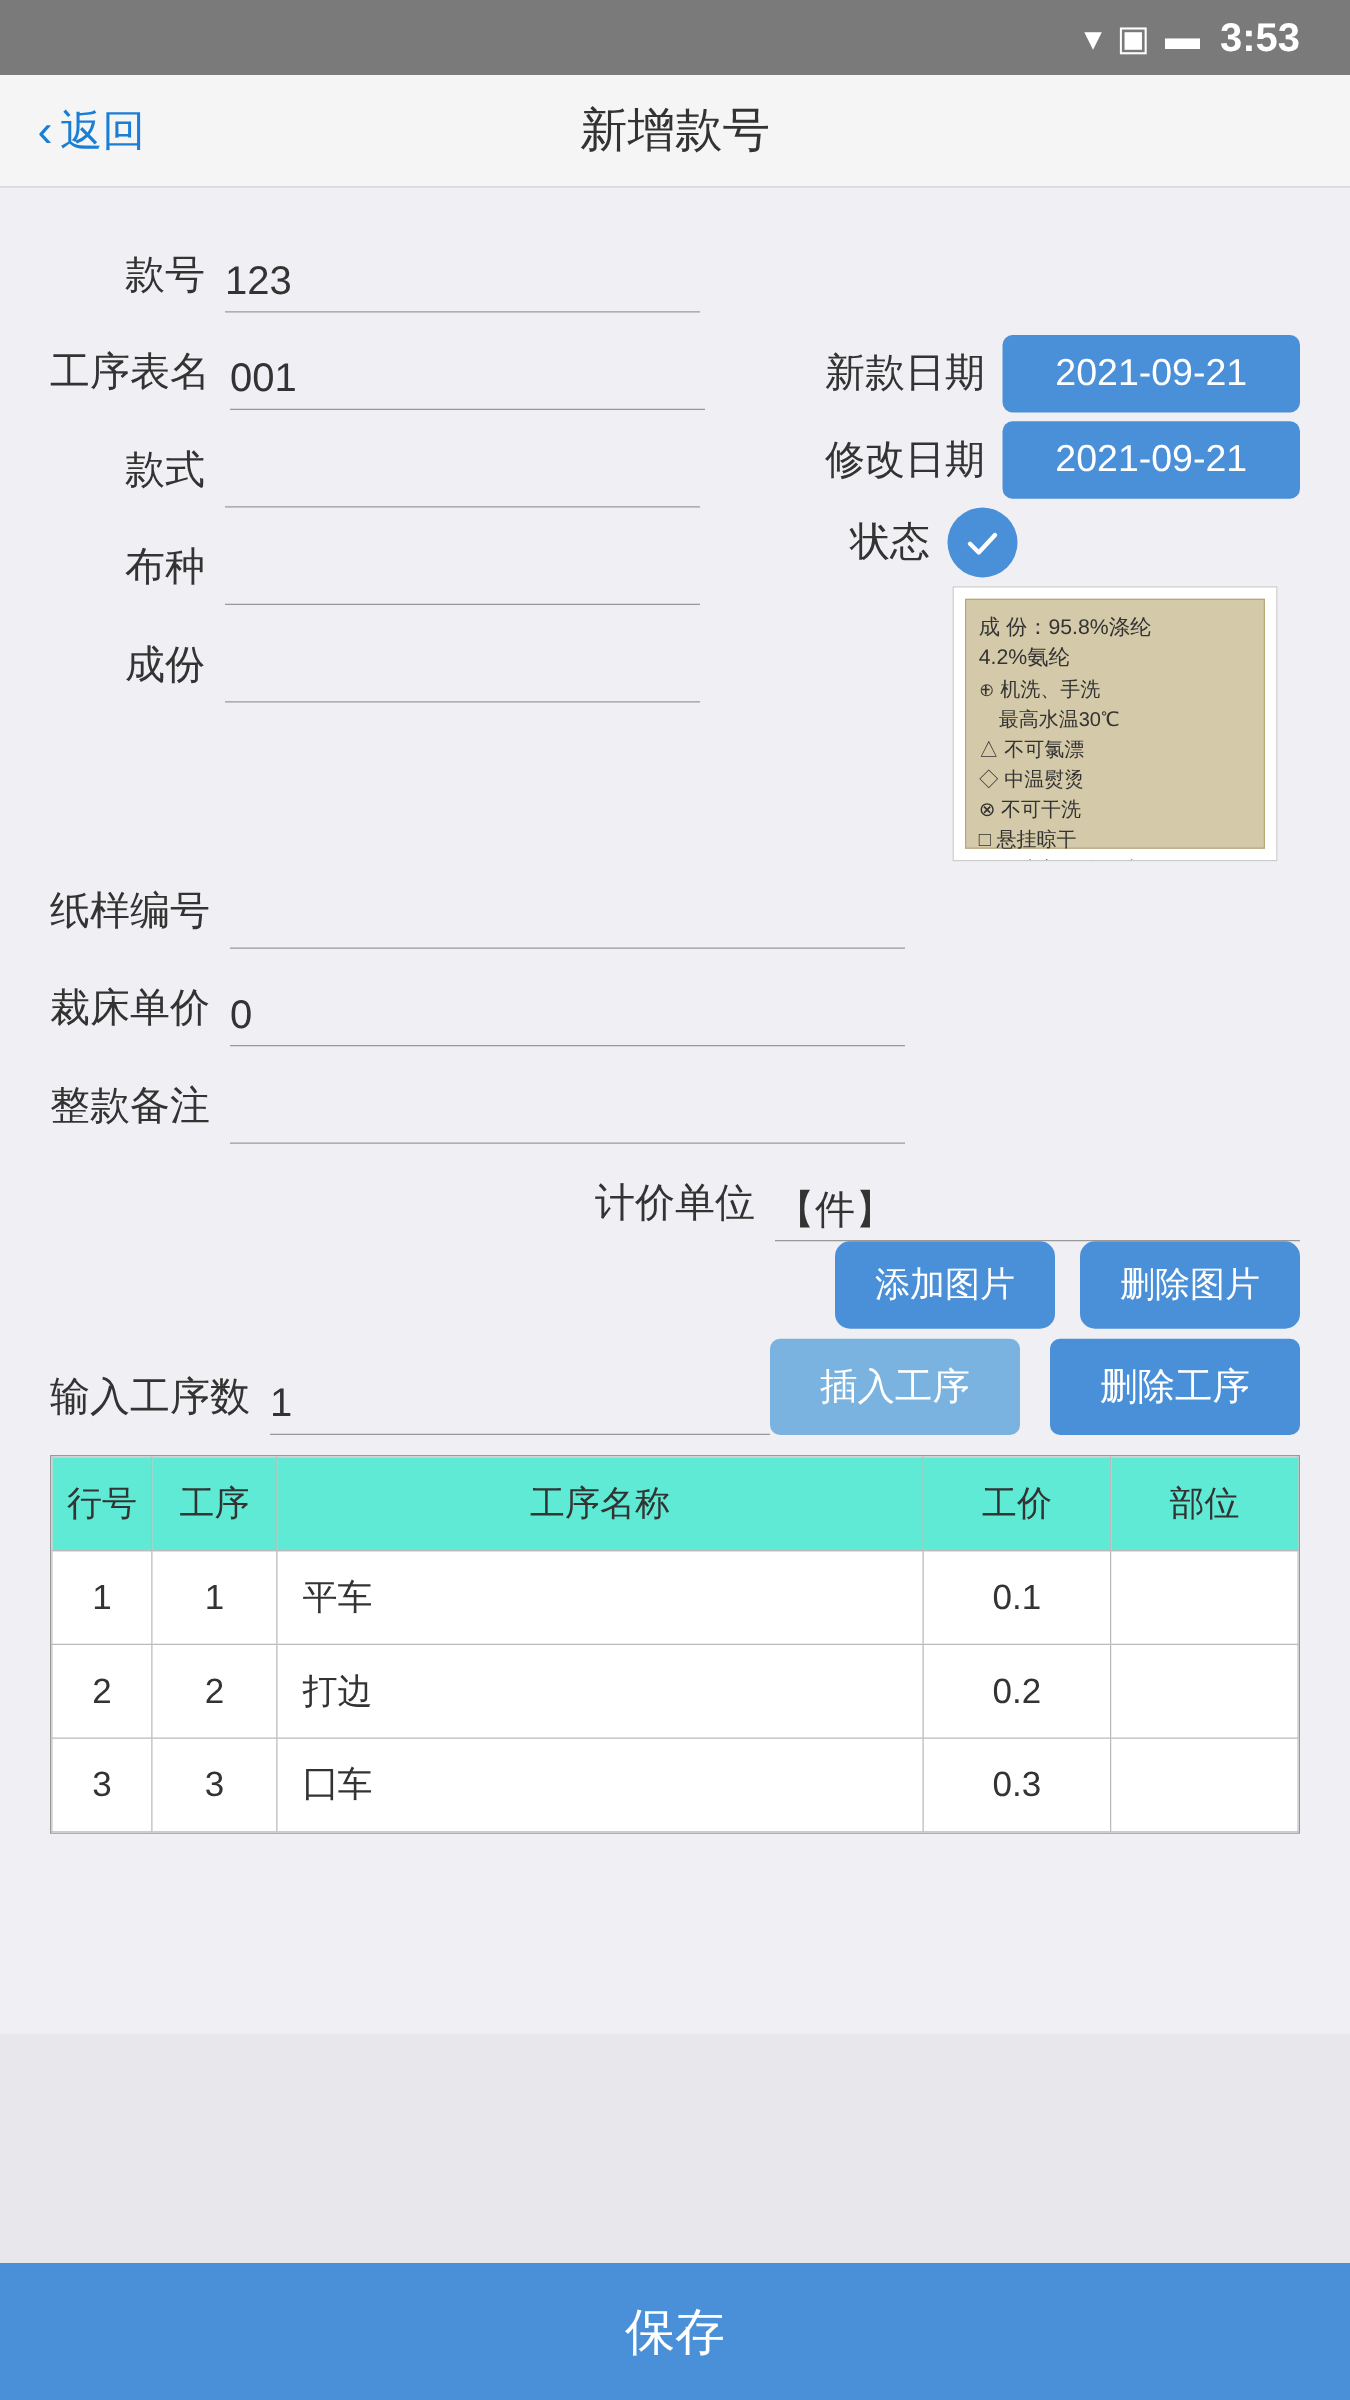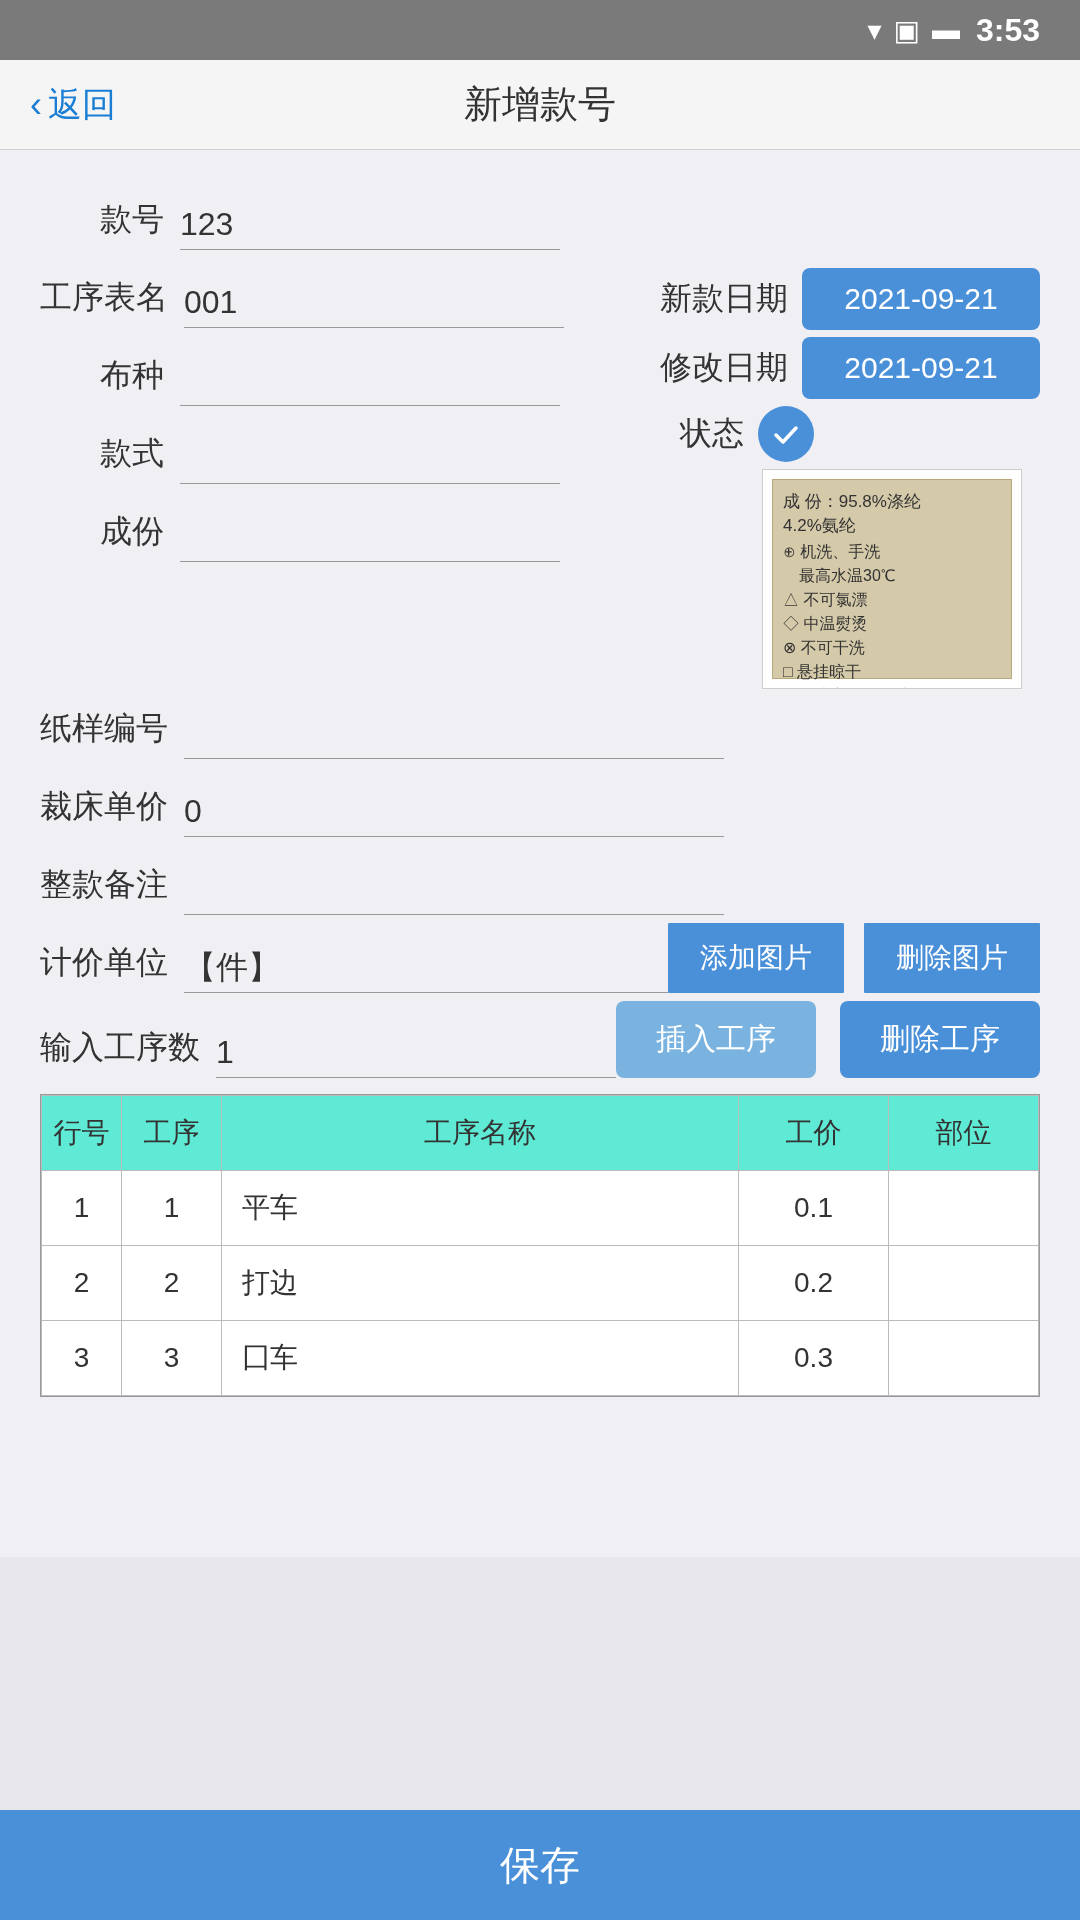--- a/index.html
+++ b/index.html
@@ -215,21 +215,21 @@
       display: flex;
       justify-content: flex-end;
       gap: 20px;
       margin-top: 12px;
     }
     .img-btn {
       background: #4a90d9;
       color: white;
       font-size: 28px;
       border: none;
-      border-radius: 1px;
+      border-radius: 12px;
       padding: 16px 32px;
       cursor: pointer;
     }
 
     
     .form-row-full {
       display: flex;
       align-items: flex-end;
       margin-bottom: 8px;
       min-height: 70px;
@@ -364,28 +364,28 @@
     <div class="left-col">
 
       <div class="form-row">
         <span class="form-label">工序表名</span>
         <div class="form-input-wrap">
           <input class="form-input" type="text" value="001" style="">
         </div>
       </div>
 
       <div class="form-row">
-        <span class="form-label">布种</span>
+        <span class="form-label">款式</span>
         <div class="form-input-wrap">
           <input class="form-input" type="text" value="" style="">
         </div>
       </div>
 
       <div class="form-row">
-        <span class="form-label">款式</span>
+        <span class="form-label">布种</span>
         <div class="form-input-wrap">
           <input class="form-input" type="text" value="" style="">
         </div>
       </div>
 
       <div class="form-row">
         <span class="form-label">成份</span>
         <div class="form-input-wrap">
           <input class="form-input" type="text" value="" style="">
         </div>
@@ -448,21 +448,21 @@
     </div>
   </div>
 
   <div class="form-row-full">
     <span class="form-label">整款备注</span>
     <div class="form-input-full">
       <input class="form-input" type="text" value="" style="">
     </div>
   </div>
 
-  <div style="display:flex; align-items:flex-end; justify-content:space-between; margin-bottom:8px;">
+  <div style="display:flex; align-items:flex-end; justify-content:space-between; margin-bottom:8px;flex-direction:column;">
     <div class="form-row-full" style="margin-bottom:0; flex:1;">
       <span class="form-label">计价单位</span>
       <div class="form-input-full">
         <input class="form-input" type="text" value="【件】" style="">
       </div>
     </div>
     <div class="img-btn-row" style="margin-top:0;">
       <button class="img-btn">添加图片</button>
       <button class="img-btn">删除图片</button>
     </div>

